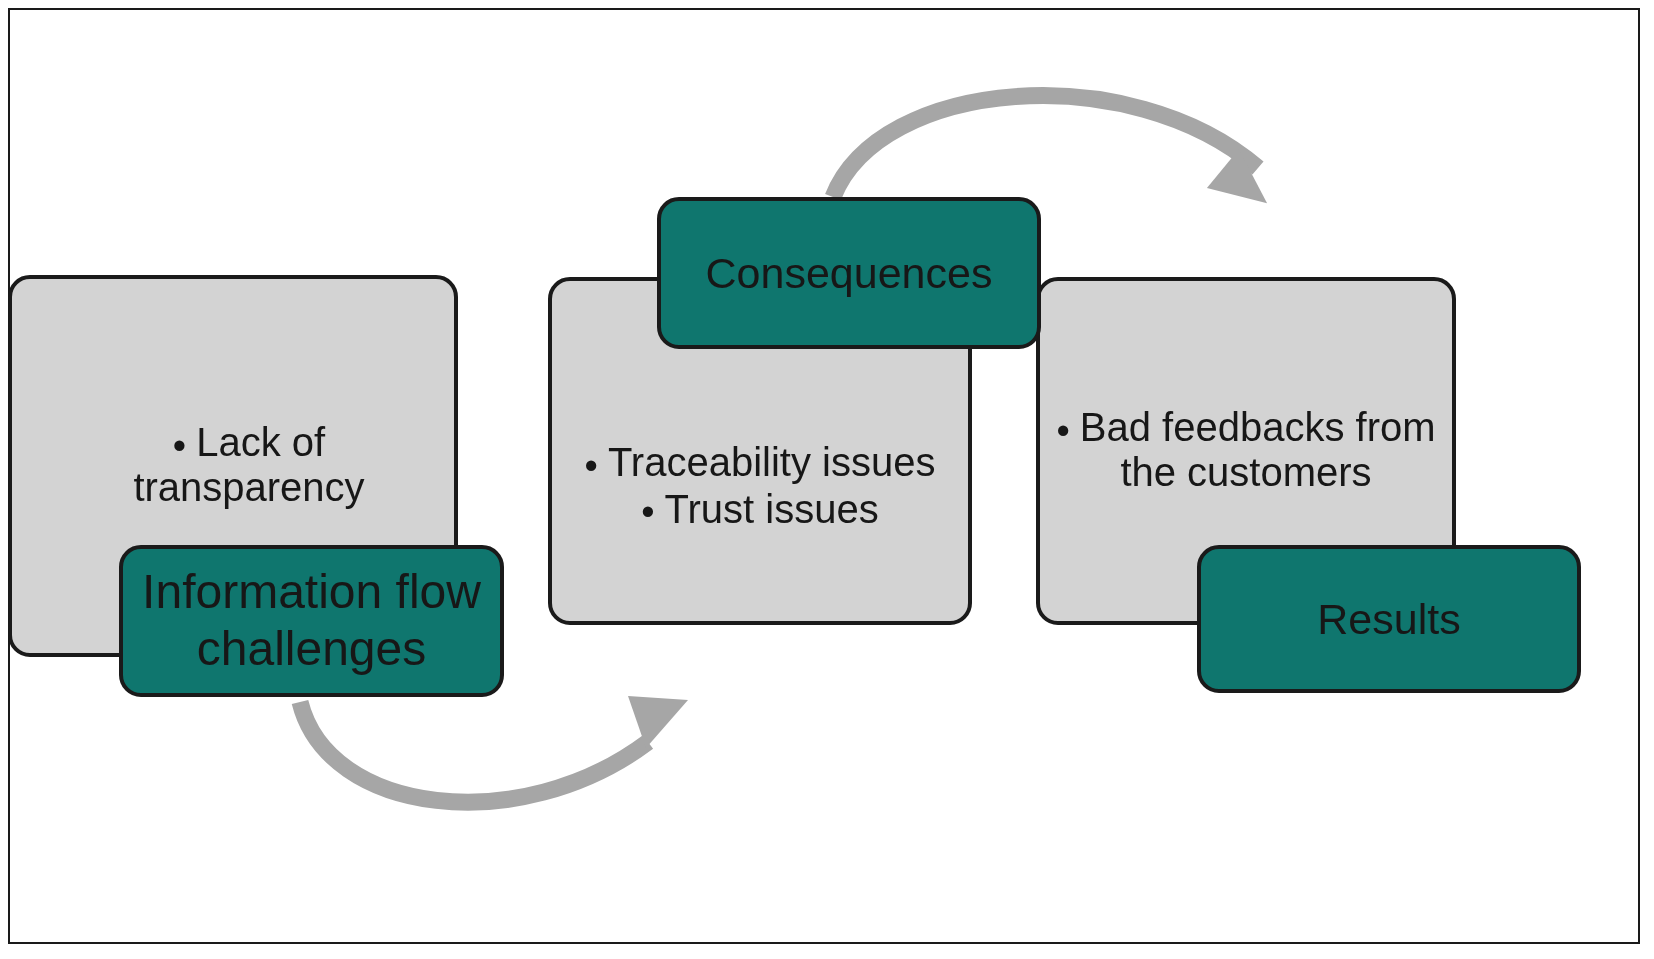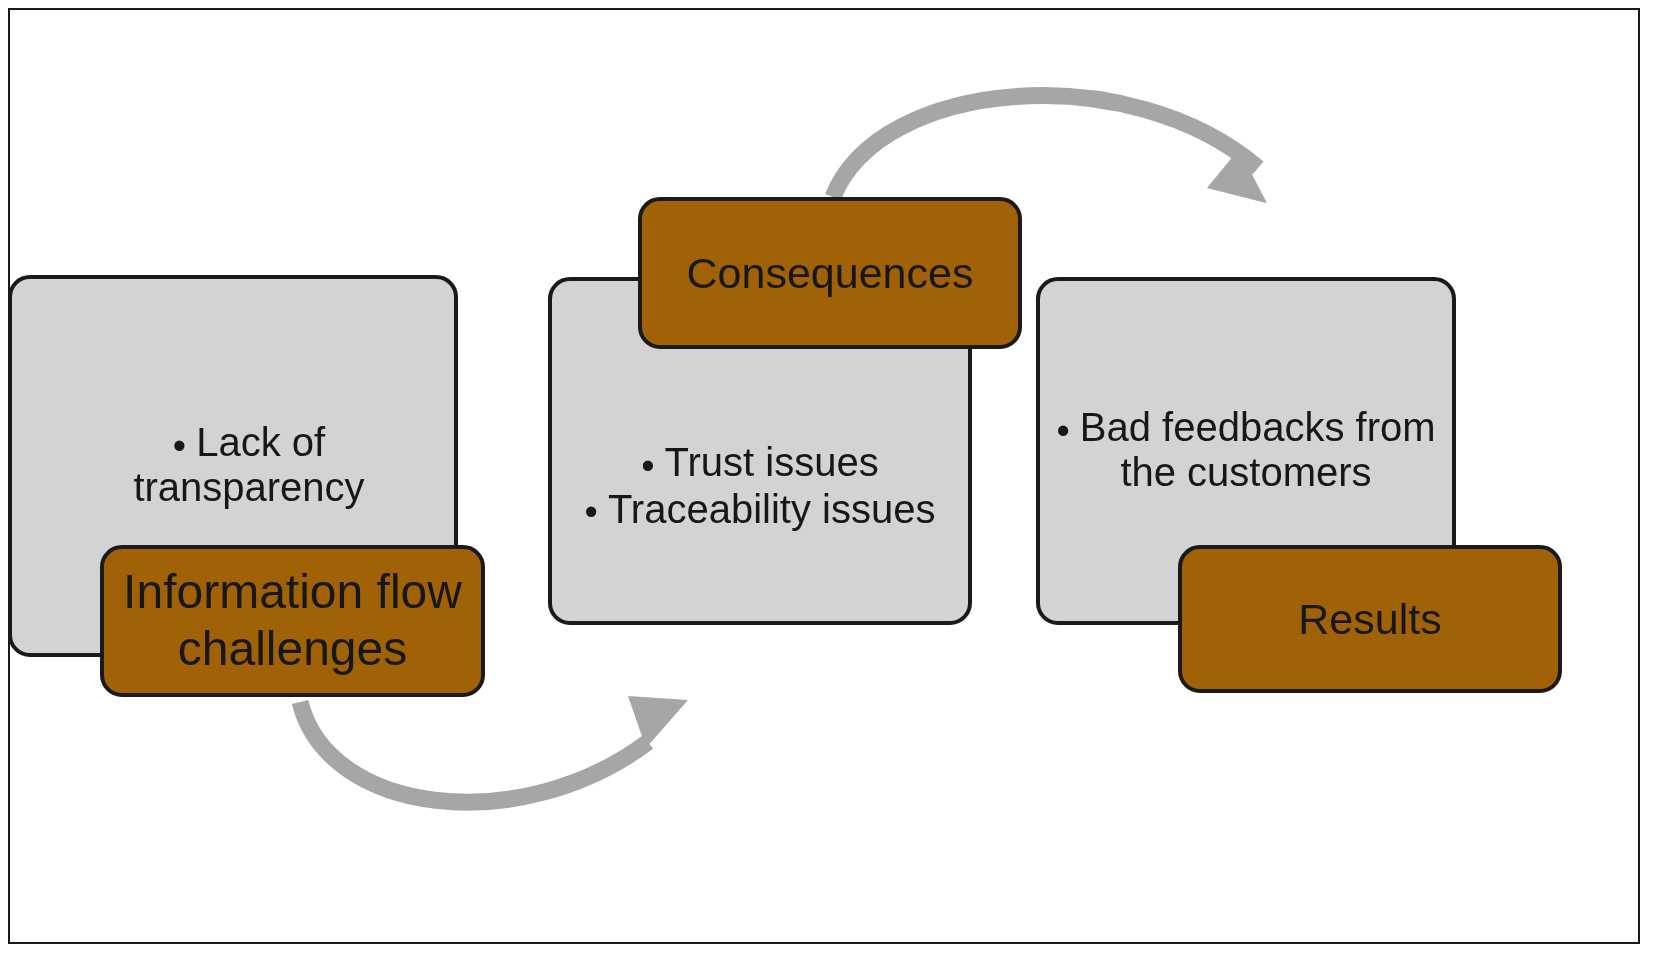--- a/index.html
+++ b/index.html
@@ -44,21 +44,22 @@
     display: flex;
     align-items: center;
     justify-content: center;
     text-align: center;
     color: #171717;
   }
   .node.gray {
     background: #d3d3d3;
   }
   .node.white {
-    background: #a16207;
+    background: #0f766e;
+    margin-left: 19px;
   }
   .bullets {
     list-style: none;
     margin: 0;
     padding: 0;
     width: 100%;
   }
   .bullets li {
     position: relative;
     text-align: center;
@@ -140,22 +141,22 @@
     </div>
   </div>
 
   <div class="node white" id="node-challenges-label">
     <span>Information flow challenges</span>
   </div>
 
   <div class="node gray" id="node-consequences-detail">
     <div class="detail-inner">
       <ul class="bullets">
+        <li><span class="bdot">•</span><span>Traceability issues</span></li>
         <li><span class="bdot">•</span><span>Trust issues</span></li>
-        <li><span class="bdot">•</span><span>Traceability issues</span></li>
       </ul>
     </div>
   </div>
 
   <div class="node white" id="node-consequences-label">
     <span>Consequences</span>
   </div>
 
   <div class="node gray" id="node-results-detail">
     <div class="detail-inner">

